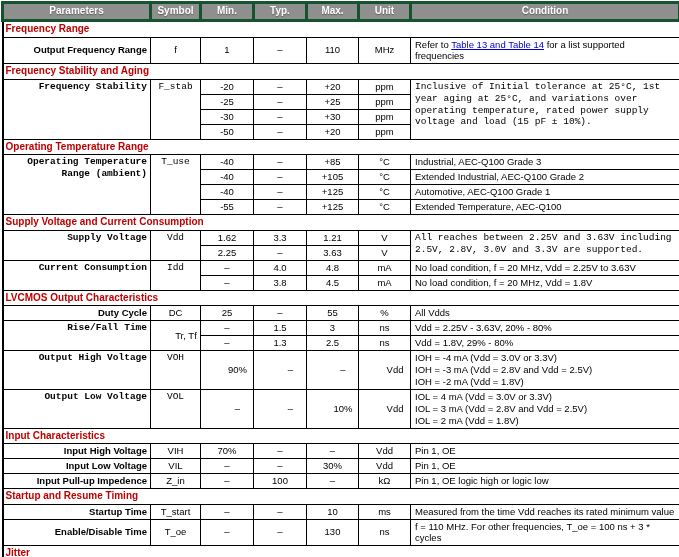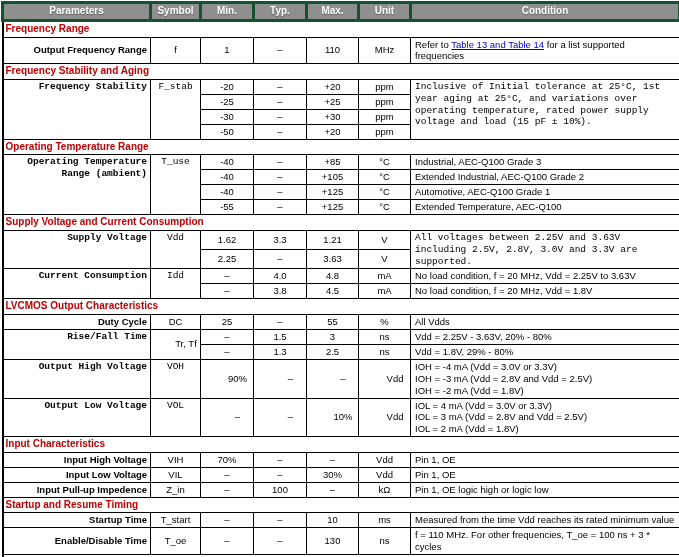--- a/index.html
+++ b/index.html
@@ -129,21 +129,21 @@
           <td colspan="7">Supply Voltage and Current Consumption</td>
         </tr>
 
 <tr class="data">
 <td class="param top" rowspan="2">Supply Voltage</td>
 <td class="c top" rowspan="2">Vdd</td>
 <td class="c">1.62</td>
 <td class="c">3.3</td>
 <td class="c">1.21</td>
 <td class="c">V</td>
-<td class="cond top" rowspan="2">All voltages between 2.25V and 3.63V including 2.5V, 2.8V, 3.0V and 3.3V are supported.</td>
+<td class="cond top" rowspan="2">All reaches between 2.25V and 3.63V including 2.5V, 2.8V, 3.0V and 3.3V are supported.</td>
 </tr>
 <tr class="data">
 <td class="c">2.25</td>
 <td class="c">–</td>
 <td class="c">3.63</td>
 <td class="c">V</td>
 </tr>
 
 <tr class="data">
 <td class="param top" rowspan="2">Current Consumption</td>

